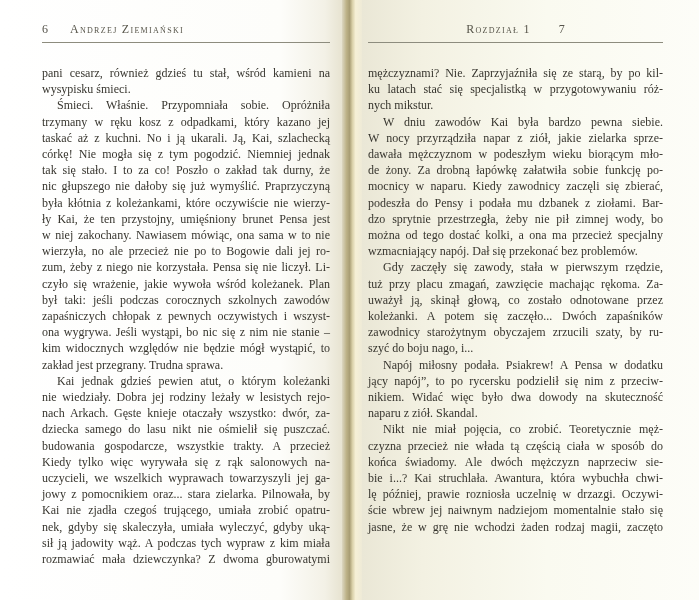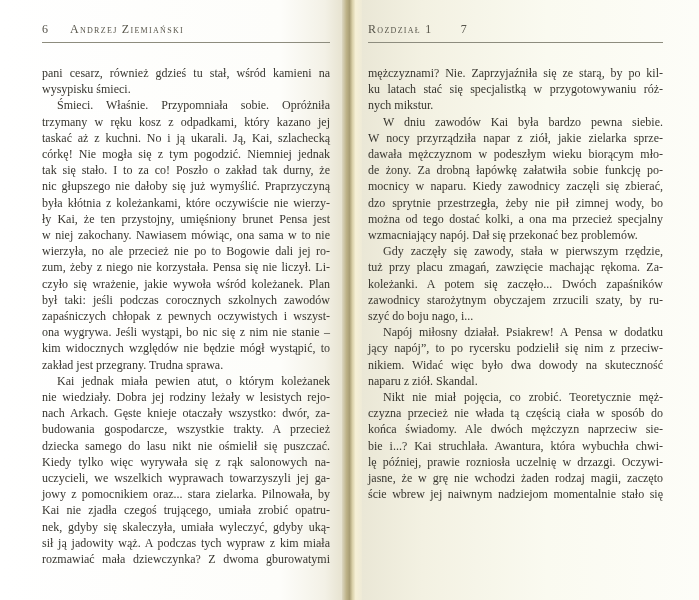--- a/index.html
+++ b/index.html
@@ -30,21 +30,21 @@
 
   .header {
     display: flex; align-items: baseline;
     font-variant: small-caps;
     letter-spacing: 1.3px;
     font-size: 12px;
     color: #57554a;
   }
   .header .pagenum { font-variant: normal; letter-spacing: 0; color: #55534a; }
   .page.left  .header .pagenum { margin-right: 22px; }
-  .page.right .header { justify-content: flex-start; }
+  .page.right .header { justify-content: center; }
   .page.right .header .pagenum { margin-left: 28px; }
 
   .rule { height: 1px; background: #8d8c7e; margin-top: 5px; }
 
   .body {
     margin-top: 22px;
     font-size: 12px;
     line-height: 16.2px;
     color: #37352e;
   }
@@ -76,25 +76,25 @@
         <div class="line">ły Kai, że ten przystojny, umięśniony brunet Pensa jest</div>
         <div class="line">w niej zakochany. Nawiasem mówiąc, ona sama w to nie</div>
         <div class="line">wierzyła, no ale przecież nie po to Bogowie dali jej ro-</div>
         <div class="line">zum, żeby z niego nie korzystała. Pensa się nie liczył. Li-</div>
         <div class="line">czyło się wrażenie, jakie wywoła wśród koleżanek. Plan</div>
         <div class="line">był taki: jeśli podczas corocznych szkolnych zawodów</div>
         <div class="line">zapaśniczych chłopak z pewnych oczywistych i wszyst-</div>
         <div class="line">ona wygrywa. Jeśli wystąpi, bo nic się z nim nie stanie –</div>
         <div class="line">kim widocznych względów nie będzie mógł wystąpić, to</div>
         <div class="line end">zakład jest przegrany. Trudna sprawa.</div>
-        <div class="line indent">Kai jednak miała pewien atut, o którym koleżanek</div>
+        <div class="line indent">Kai jednak gdzieś pewien atut, o którym koleżanki</div>
         <div class="line">nie wiedziały. Dobra jej rodziny leżały w lesistych rejo-</div>
         <div class="line">nach Arkach. Gęste knieje otaczały wszystko: dwór, za-</div>
+        <div class="line">dziecka samego do lasu nikt nie ośmielił się puszczać.</div>
         <div class="line">budowania gospodarcze, wszystkie trakty. A przecież</div>
-        <div class="line">dziecka samego do lasu nikt nie ośmielił się puszczać.</div>
         <div class="line">Kiedy tylko więc wyrywała się z rąk salonowych na-</div>
         <div class="line">uczycieli, we wszelkich wyprawach towarzyszyli jej ga-</div>
         <div class="line">jowy z pomocnikiem oraz... stara zielarka. Pilnowała, by</div>
         <div class="line">Kai nie zjadła czegoś trującego, umiała zrobić opatru-</div>
         <div class="line">nek, gdyby się skaleczyła, umiała wyleczyć, gdyby uką-</div>
         <div class="line">sił ją jadowity wąż. A podczas tych wypraw z kim miała</div>
         <div class="line">rozmawiać mała dziewczynka? Z dwoma gburowatymi</div>
       </div>
   </div>
 
@@ -108,35 +108,37 @@
     <div class="rule"></div>
     <div class="body">
         <div class="line">mężczyznami? Nie. Zaprzyjaźniła się ze starą, by po kil-</div>
         <div class="line">ku latach stać się specjalistką w przygotowywaniu róż-</div>
         <div class="line end">nych mikstur.</div>
         <div class="line indent">W dniu zawodów Kai była bardzo pewna siebie.</div>
         <div class="line">W nocy przyrządziła napar z ziół, jakie zielarka sprze-</div>
         <div class="line">dawała mężczyznom w podeszłym wieku biorącym mło-</div>
         <div class="line">de żony. Za drobną łapówkę załatwiła sobie funkcję po-</div>
         <div class="line">mocnicy w naparu. Kiedy zawodnicy zaczęli się zbierać,</div>
+        <div class="line">podeszła do Pensy i podała mu dzbanek z ziołami. Bar-</div>
         <div class="line">dzo sprytnie przestrzegła, żeby nie pił zimnej wody, bo</div>
         <div class="line">można od tego dostać kolki, a ona ma przecież specjalny</div>
         <div class="line end">wzmacniający napój. Dał się przekonać bez problemów.</div>
         <div class="line indent">Gdy zaczęły się zawody, stała w pierwszym rzędzie,</div>
         <div class="line">tuż przy placu zmagań, zawzięcie machając rękoma. Za-</div>
+        <div class="line">uważył ją, skinął głową, co zostało odnotowane przez</div>
         <div class="line">koleżanki. A potem się zaczęło... Dwóch zapaśników</div>
         <div class="line">zawodnicy starożytnym obyczajem zrzucili szaty, by ru-</div>
         <div class="line end">szyć do boju nago, i...</div>
-        <div class="line indent">Napój miłosny działał. Psiakrew! A Pensa w dodatku</div>
+        <div class="line indent">Napój miłosny podała. Psiakrew! A Pensa w dodatku</div>
         <div class="line">jący napój”, to po rycersku podzielił się nim z przeciw-</div>
         <div class="line">nikiem. Widać więc było dwa dowody na skuteczność</div>
         <div class="line end">naparu z ziół. Skandal.</div>
         <div class="line indent">Nikt nie miał pojęcia, co zrobić. Teoretycznie męż-</div>
         <div class="line">czyzna przecież nie włada tą częścią ciała w sposób do</div>
         <div class="line">końca świadomy. Ale dwóch mężczyzn naprzeciw sie-</div>
         <div class="line">bie i...? Kai struchlała. Awantura, która wybuchła chwi-</div>
         <div class="line">lę później, prawie rozniosła uczelnię w drzazgi. Oczywi-</div>
+        <div class="line">ście wbrew jej naiwnym nadziejom momentalnie stało się</div>
         <div class="line">jasne, że w grę nie wchodzi żaden rodzaj magii, zaczęto</div>
-        <div class="line">ście wbrew jej naiwnym nadziejom momentalnie stało się</div>
       </div>
   </div>
 
 </div>
 
 </body></html>

